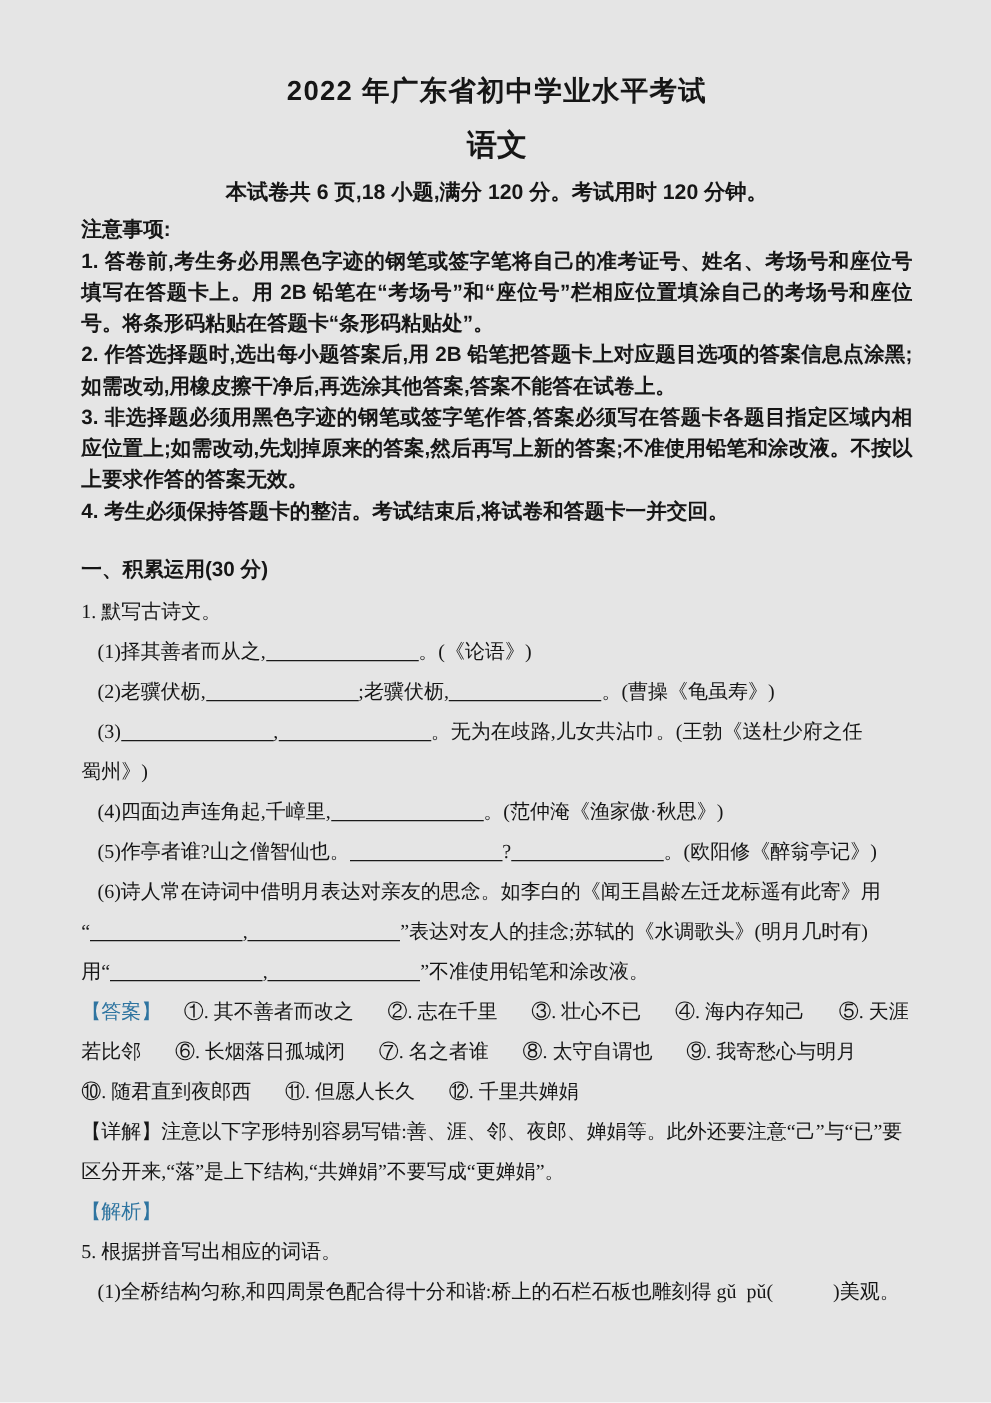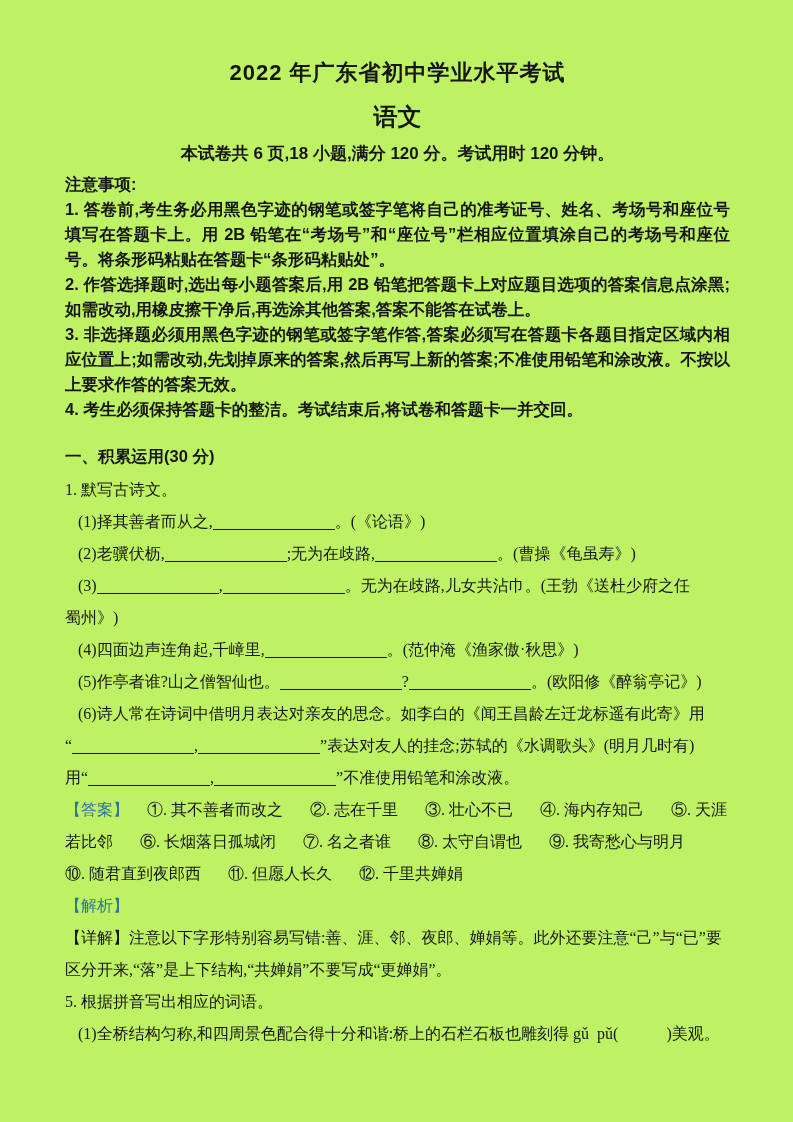--- a/index.html
+++ b/index.html
@@ -1,19 +1,19 @@
 <!DOCTYPE html>
 <html><head>
 <meta charset="utf-8">
 <style>
   html,body{margin:0;padding:0;background:#ffffff;}
   .page{
     position:relative;
     width:793px;height:1122px;
-    background:#bef264;
+    background:#e5e5e5;
     color:#161616;
     font-family:"Liberation Serif","DejaVu Serif",serif;
     box-sizing:border-box;
     padding:58px 63px 0 65px;
     overflow:hidden;
   }
   
   .hdr{text-align:center;}
   .title{
     font-family:"Liberation Sans","DejaVu Sans",sans-serif;
@@ -71,40 +71,40 @@
         <div class="notice-item">4. 考生必须保持答题卡的整洁。考试结束后,将试卷和答题卡一并交回。</div>
       </div>
   </div>
 
   <div class="qarea">
     <div class="bold-heading">一、积累运用(30 分)</div>
 
     <div class="line">1. 默写古诗文。</div>
     <div id="q1-lines">
         <div class="line indent"><span>(1)择其善者而从之,</span><span class="blank"></span><span>。(《论语》)</span></div>
-        <div class="line indent"><span>(2)老骥伏枥,</span><span class="blank"></span><span>;无为在歧路,</span><span class="blank"></span><span>。(曹操《龟虽寿》)</span></div>
+        <div class="line indent"><span>(2)老骥伏枥,</span><span class="blank"></span><span>;老骥伏枥,</span><span class="blank"></span><span>。(曹操《龟虽寿》)</span></div>
         <div class="line indent"><span>(3)</span><span class="blank"></span><span>,</span><span class="blank"></span><span>。无为在歧路,儿女共沾巾。(王勃《送杜少府之任</span></div>
         <div class="line"><span>蜀州》)</span></div>
         <div class="line indent"><span>(4)四面边声连角起,千嶂里,</span><span class="blank"></span><span>。(范仲淹《渔家傲·秋思》)</span></div>
         <div class="line indent"><span>(5)作亭者谁?山之僧智仙也。</span><span class="blank"></span><span>?</span><span class="blank"></span><span>。(欧阳修《醉翁亭记》)</span></div>
         <div class="line indent"><span>(6)诗人常在诗词中借明月表达对亲友的思念。如李白的《闻王昌龄左迁龙标遥有此寄》用</span></div>
         <div class="line"><span>“</span><span class="blank"></span><span>,</span><span class="blank"></span><span>”表达对友人的挂念;苏轼的《水调歌头》(明月几时有)</span></div>
         <div class="line"><span>用“</span><span class="blank"></span><span>,</span><span class="blank"></span><span>”不准使用铅笔和涂改液。</span></div>
       </div>
 
     <div class="line">
       <span class="accent" style="color: rgb(46, 116, 160);">【答案】</span><span id="answer-items"><span class="ans-item">①. 其不善者而改之</span><span class="ans-item">②. 志在千里</span><span class="ans-item">③. 壮心不已</span><span class="ans-item">④. 海内存知己</span><span class="ans-item">⑤. 天涯若比邻</span><span class="ans-item">⑥. 长烟落日孤城闭</span><span class="ans-item">⑦. 名之者谁</span><span class="ans-item">⑧. 太守自谓也</span><span class="ans-item">⑨. 我寄愁心与明月</span><span class="ans-item">⑩. 随君直到夜郎西</span><span class="ans-item">⑪. 但愿人长久</span><span class="ans-item">⑫. 千里共婵娟</span></span>
     </div>
 
     <div class="line">
-      <span class="accent" style="color: rgb(46, 116, 160);">【解析】</span>
+      <span class="detail-label">【详解】</span><span>注意以下字形特别容易写错:善、涯、邻、夜郎、婵娟等。此外还要注意“己”与“已”要区分开来,“落”是上下结构,“共婵娟”不要写成“更婵娟”。</span>
     </div>
 
     <div class="line">
-      <span class="detail-label">【详解】</span><span>注意以下字形特别容易写错:善、涯、邻、夜郎、婵娟等。此外还要注意“己”与“已”要区分开来,“落”是上下结构,“共婵娟”不要写成“更婵娟”。</span>
+      <span class="accent" style="color: rgb(46, 116, 160);">【解析】</span>
     </div>
 
     <div class="line">5. 根据拼音写出相应的词语。</div>
     <div id="q2-lines">
         <div class="line indent"><span>(1)全桥结构匀称,和四周景色配合得十分和谐:桥上的石栏石板也雕刻得 gǔ pǔ(　　　)美观。</span></div>
       </div>
   </div>
 
 </div>
 

